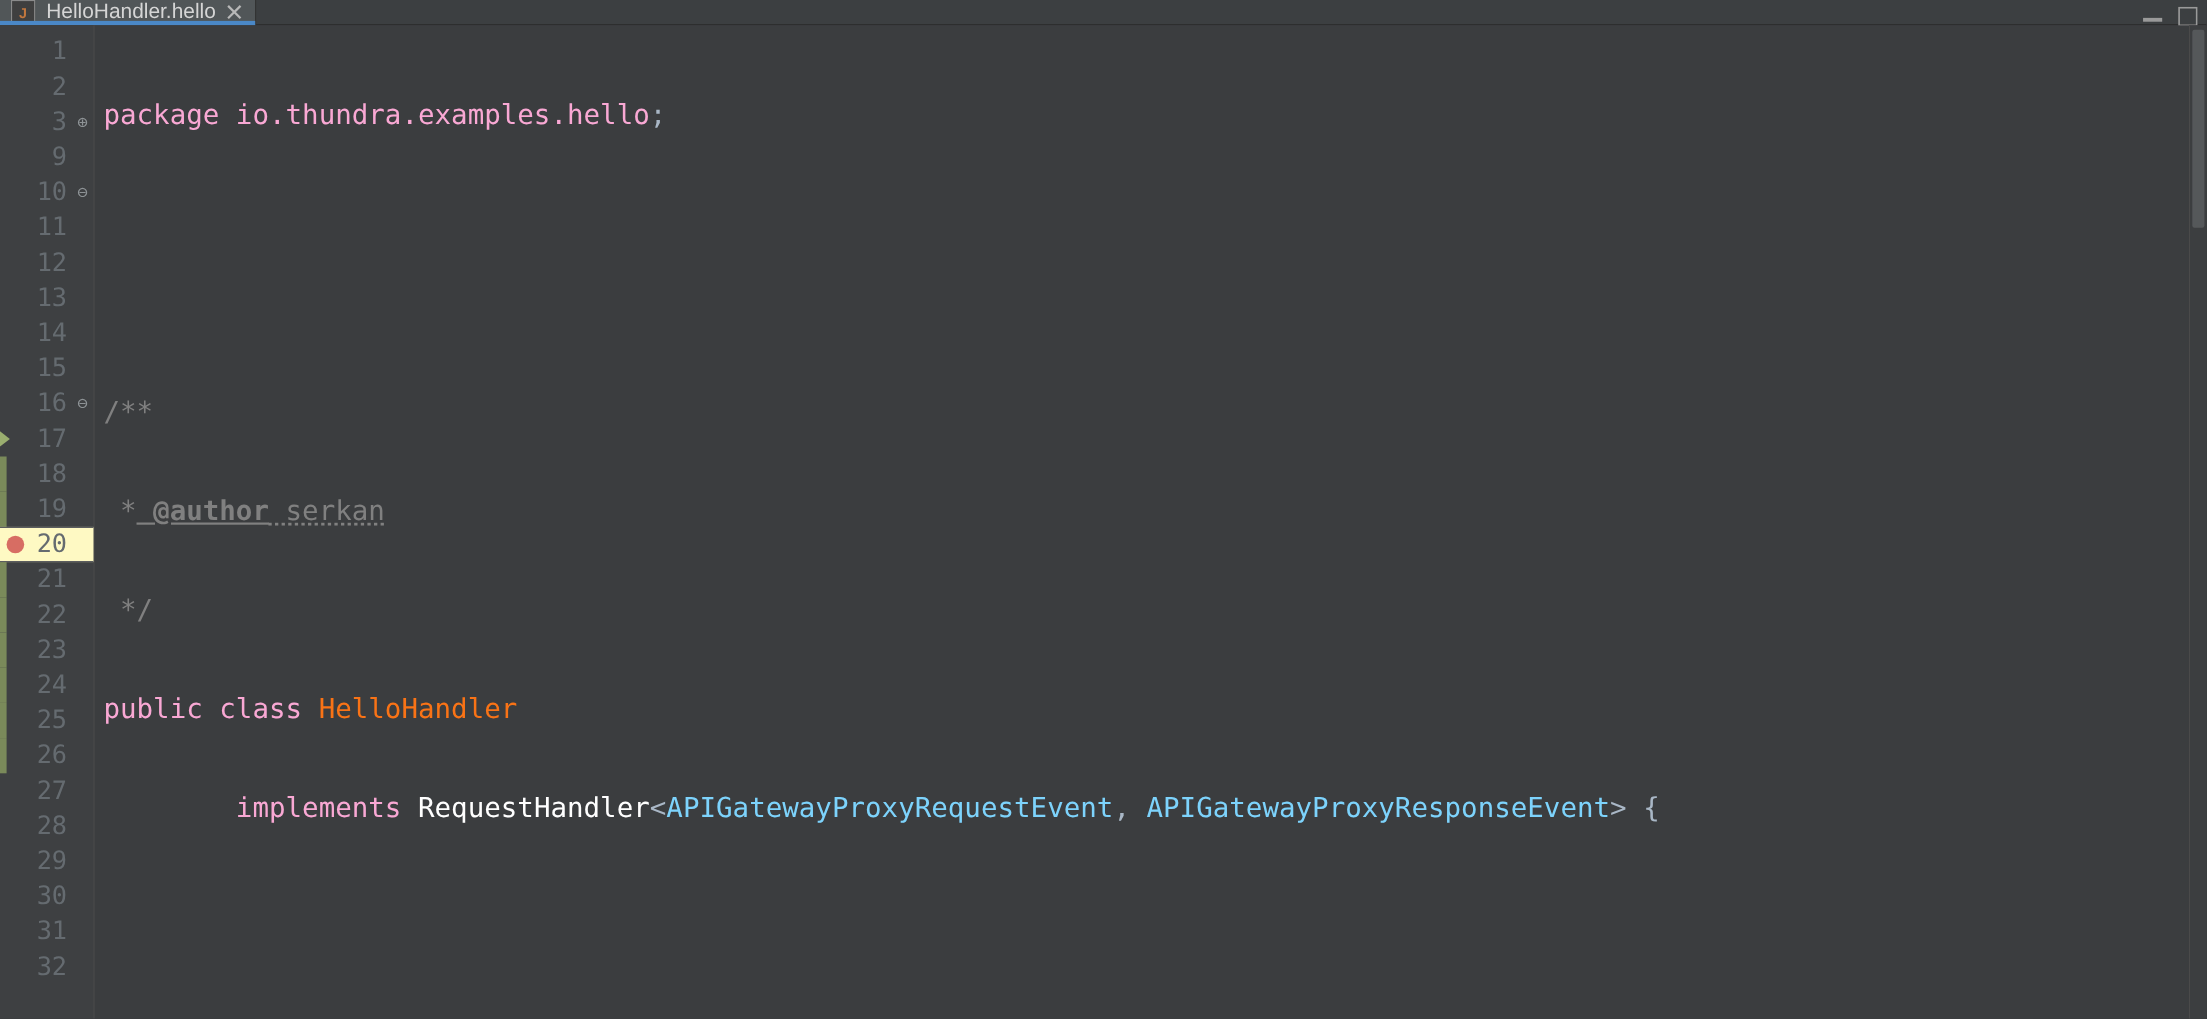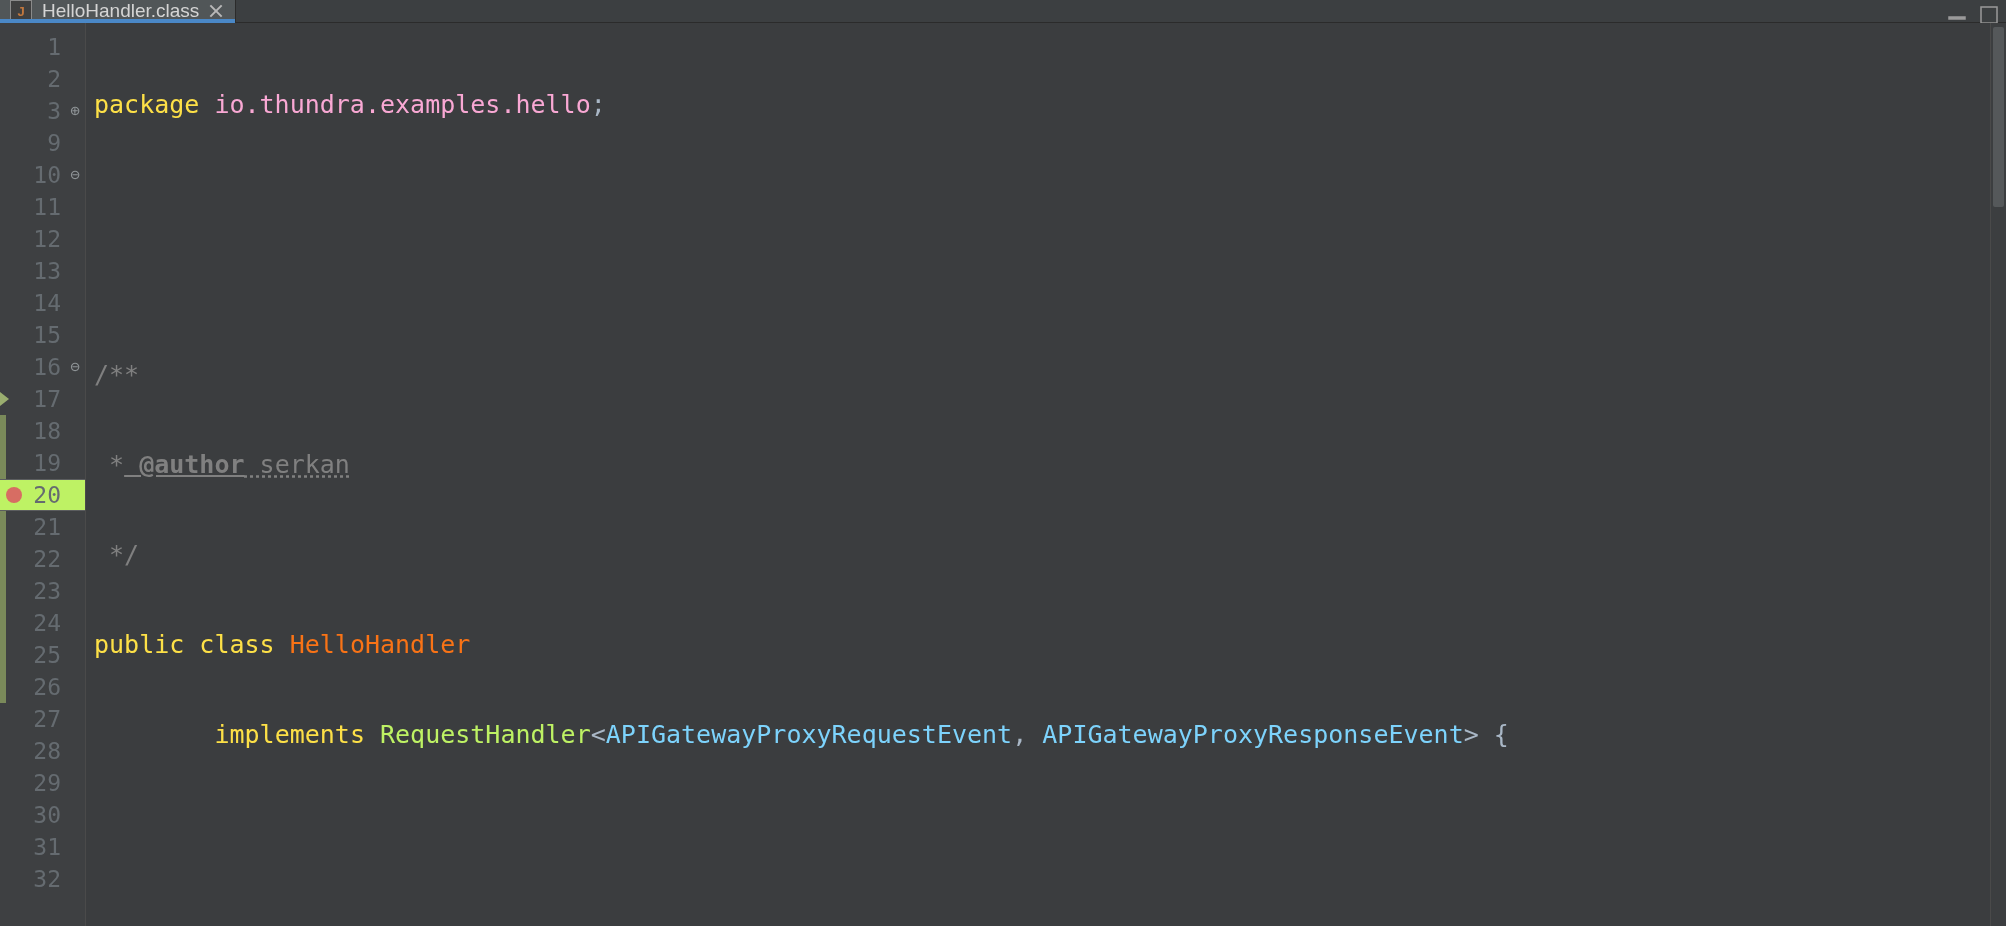--- a/index.html
+++ b/index.html
@@ -103,21 +103,21 @@
     position:relative;
     display:flex; justify-content:flex-end; align-items:center;
   }
   .gutter .marker {
     position:absolute; right:2px; top:50%; transform:translateY(-50%);
     width:16px; height:16px;
     display:flex; align-items:center; justify-content:center;
     font-size:16px; color:#8e9396;
   }
   .gutter .bp-line {
-    background:#bef264;
+    background:#fef9c3;
   }
   .bp-dot {
     position:absolute; left:6px; top:50%; transform:translateY(-50%);
     width:16px; height:16px; border-radius:50%;
     background:#d76d63;
   }
   .gutter .change-bar {
     position:absolute; left:0; top:0; bottom:0; width:6px;
     background:#7a8a5a;
   }
@@ -144,23 +144,23 @@
     border-left:1px solid #4a4a4a;
   }
   .scroll-thumb {
     position:absolute; left:2px; right:2px;
     top:4px; height:180px;
     background:#55585a;
     border-radius:2px;
   }
 
   
-  .kw   { color:#fde047;margin-top:20px; }          
+  .kw   { color:#f9a8d4;margin-top:20px; }          
   .cls  { color:#f97316; }          
-  .cls2 { color:#bef264; } 
+  .cls2 { color:#ffffff; } 
   .cmt  { color:#808080; }          
   .def  { color:#a9b7c6; }
   .pkg  { color:#f9a8d4; }
   .dotted { text-decoration: underline dotted; text-decoration-color:#808080; }
   .gen  { color:#7dd3fc; }
   .fold-ellipsis {
     color:#808080;
     border:1px solid #5a5c5e;
     padding:0 2px;
     font-size:18px;
@@ -168,21 +168,21 @@
   }
 </style>
 </head>
 <body>
 
 <div class="editor-root">
 
   <div class="tab-bar">
     <div class="tab">
       <span class="file-icon">J</span>
-      <span>HelloHandler.class</span>
+      <span>HelloHandler.hello</span>
       <span class="close"></span>
     </div>
     <div class="window-buttons">
       <span class="win-btn">
         <svg viewBox="0 0 18 18">
             <rect x="1" y="11" width="16" height="2" fill="#9a9a9a"></rect>
           </svg>
       </span>
       <span class="win-btn">
         <svg viewBox="0 0 18 18">

